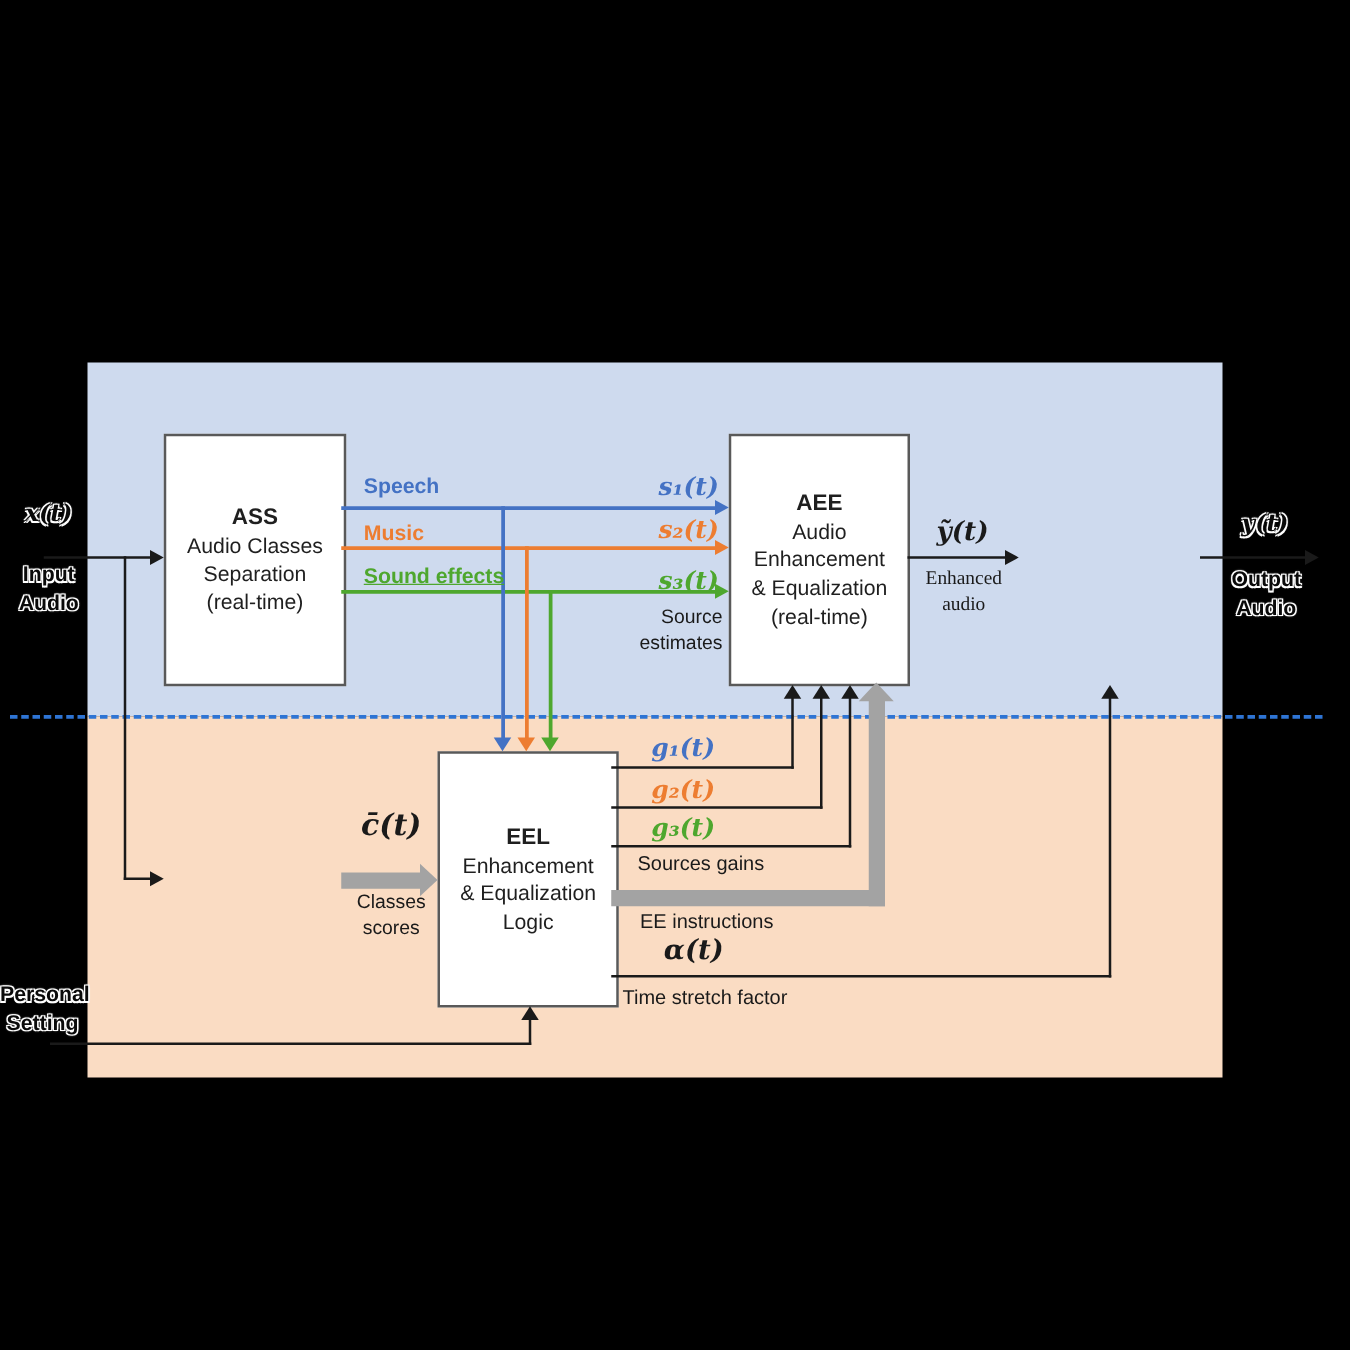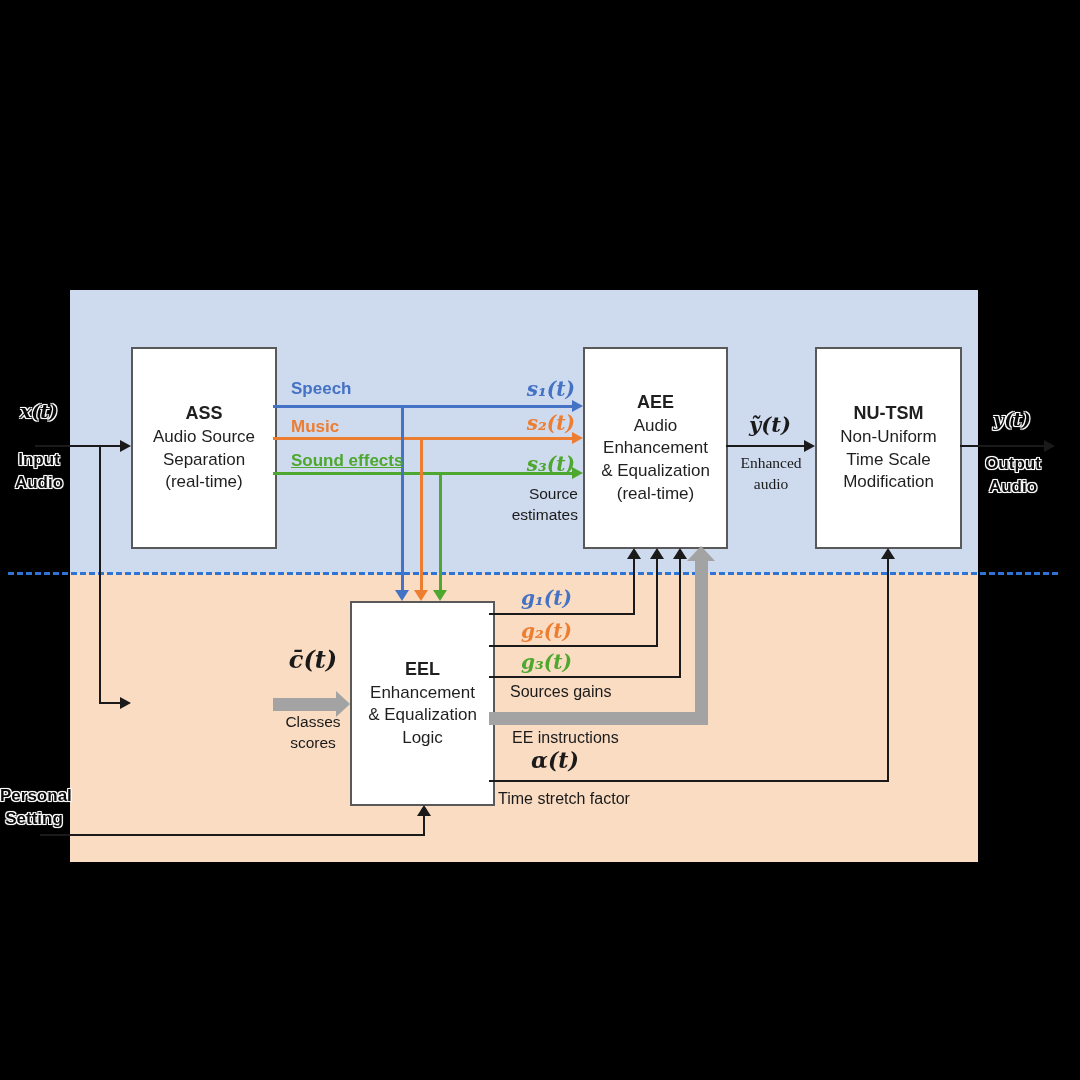--- a/index.html
+++ b/index.html
@@ -148,36 +148,30 @@
     <div>Audio</div>
   </div>
   <div id="in-line" class="hline"></div>
   <div id="in-arr" class="arr arr-r"></div>
   <div id="in-branch-v" class="vline"></div>
   <div id="in-branch-h" class="hline"></div>
   <div id="in-branch-arr" class="arr arr-r"></div>
 
   <div id="box-ass" class="box">
     <span class="title">ASS</span>
-    <span>Audio Source</span>
+    <span>Audio Classes</span>
     <span>Separation</span>
     <span>(real-time)</span>
   </div>
   <div id="box-aee" class="box">
     <span class="title">AEE</span>
     <span>Audio</span>
     <span>Enhancement</span>
     <span>&amp; Equalization</span>
     <span>(real-time)</span>
-  </div>
-  <div id="box-nutsm" class="box">
-    <span class="title">NU-TSM</span>
-    <span>Non-Uniform</span>
-    <span>Time Scale</span>
-    <span>Modification</span>
   </div>
   <div id="box-eel" class="box">
     <span class="title">EEL</span>
     <span>Enhancement</span>
     <span>&amp; Equalization</span>
     <span>Logic</span>
   </div>
 
   <div id="speech-lbl" class="lbl blue-t">Speech</div>
   <div id="speech-line" class="chline blue"></div>

